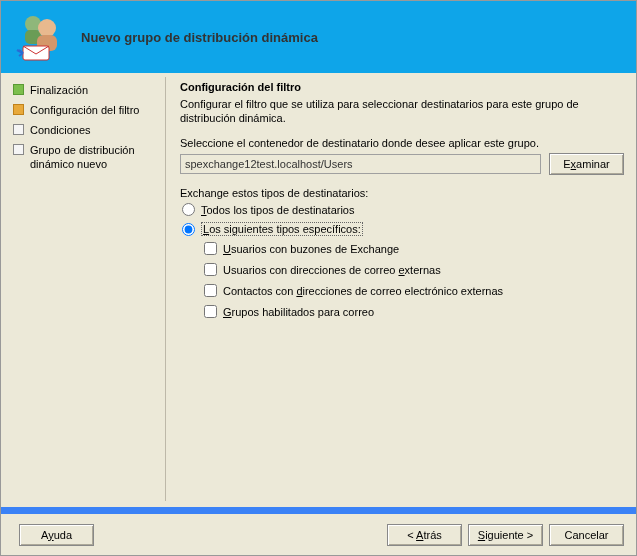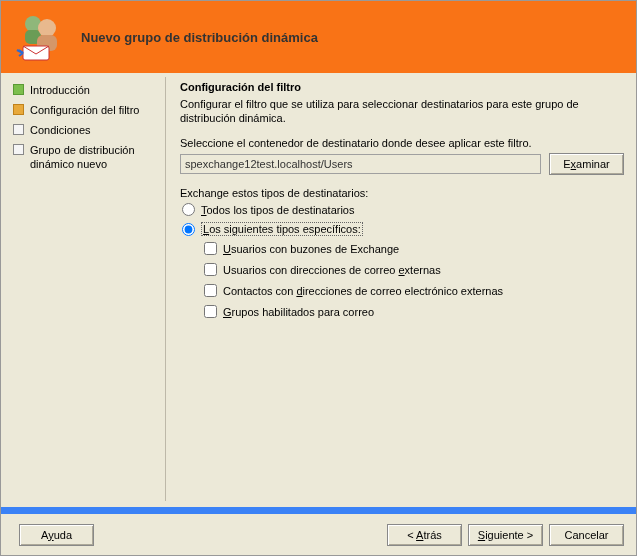--- a/index.html
+++ b/index.html
@@ -17,21 +17,21 @@
   height: 556px;
   background: #ece9d8;
   border: 1px solid #999;
   position: relative;
 }
 .header {
   display: flex;
   align-items: center;
   height: 72px;
   padding: 8px 12px;
-  background: #f97316;
+  background: #0ea5e9;
 }
 .header-icon {
   width: 54px;
   height: 54px;
   margin-right: 14px;
   position: relative;
 }
 .title {
   font-size: 13px;
   font-weight: bold;
@@ -157,41 +157,41 @@
         <path d="M10 43 L6 40 M10 43 L6 46" stroke="#2a6bd4" stroke-width="2" fill="none"></path>
       </svg>
     </div>
     <div class="title">Nuevo grupo de distribución dinámica</div>
   </div>
 
   <div class="body">
     <div class="sidebar">
       <div class="step step-done">
         <span class="step-box"></span>
-        <span>Introducción</span>
+        <span>Finalización</span>
       </div>
       <div class="step step-current">
         <span class="step-box"></span>
         <span>Configuración del filtro</span>
       </div>
       <div class="step step-pending">
         <span class="step-box"></span>
         <span>Condiciones</span>
       </div>
       <div class="step step-pending">
         <span class="step-box"></span>
         <span>Grupo de distribución dinámico nuevo</span>
       </div>
     </div>
 
     <div class="content">
       <div class="section-title">Configuración del filtro</div>
       <div class="section-desc">Configurar el filtro que se utiliza para seleccionar destinatarios para este grupo de distribución dinámica.</div>
 
-      <div class="field-label">Seleccione el contenedor de destinatario donde desee aplicar este filtro.</div>
+      <div class="field-label">Seleccione el contenedor de destinatario donde desee aplicar este grupo.</div>
       <div class="row">
         <input type="text" class="textbox" readonly="" value="spexchange12test.localhost/Users" style="">
         <button class="btn btn-browse">E<span class="u">x</span>aminar</button>
       </div>
 
       <div class="field-label">Exchange estos tipos de destinatarios:</div>
 
       <div class="radio-row">
         <input type="radio" name="rcpt" style="">
         <label><span class="u">T</span>odos los tipos de destinatarios</label>

